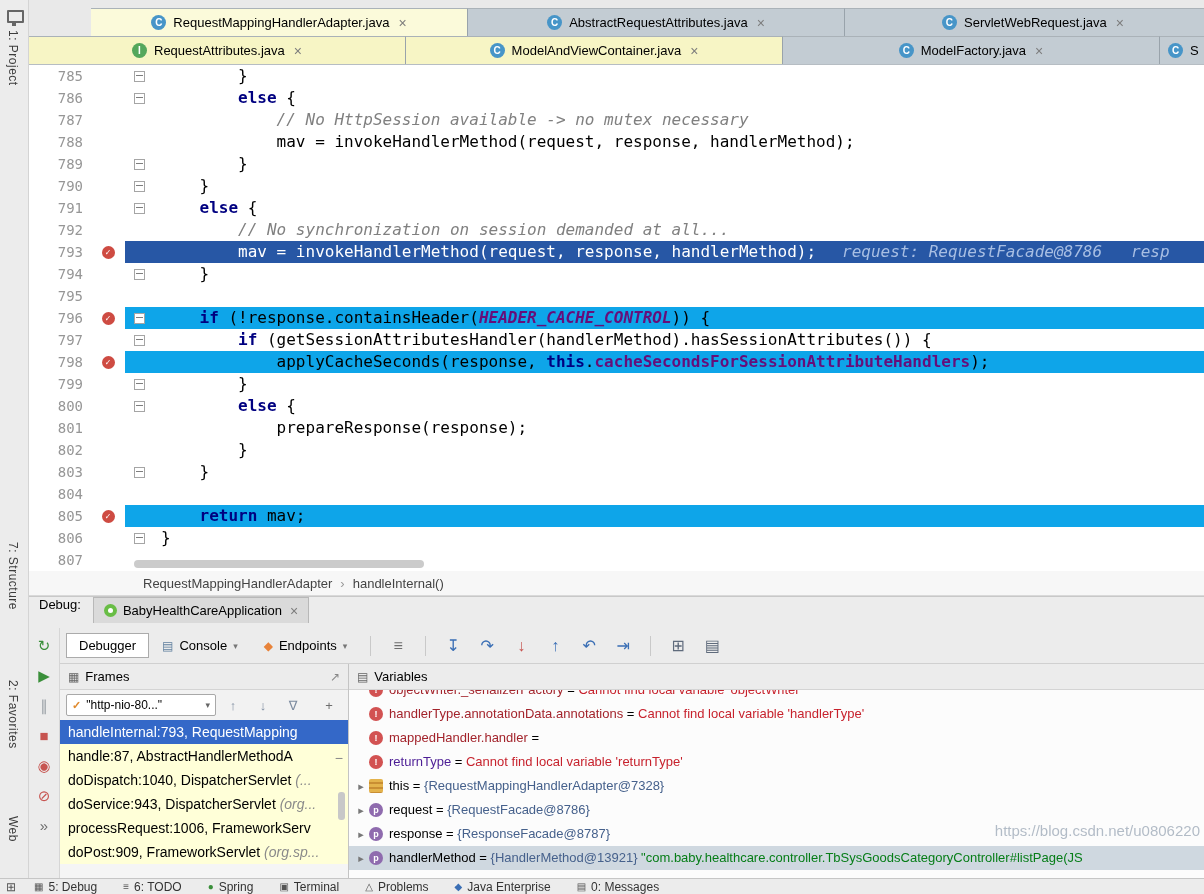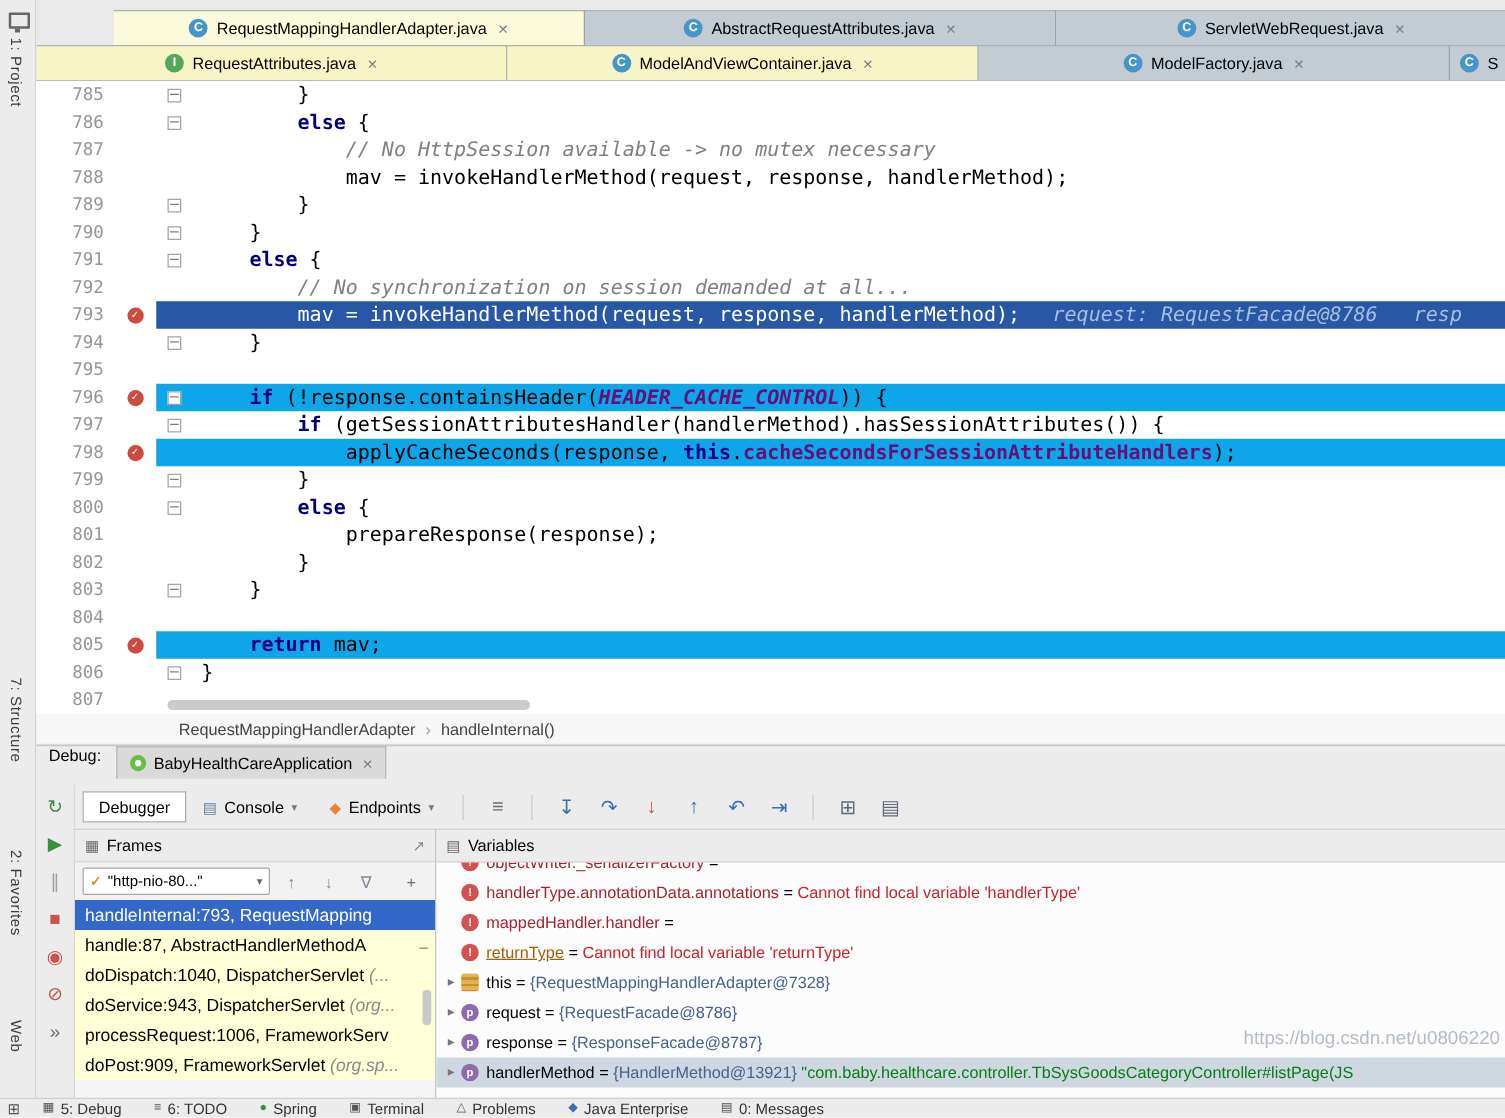--- a/index.html
+++ b/index.html
@@ -117,21 +117,21 @@
   .var-row.clipped{margin-top:-12px}
   .var-row.sel{background:#CFD8E0}
   .chev{width:16px;flex:none;text-align:center;color:#777;font-size:11px}
   .vicon{width:14px;height:14px;flex:none;margin-right:6px;border-radius:50%;
          display:flex;align-items:center;justify-content:center;color:#fff;font-size:9px;font-weight:bold}
   .vicon-error{background:#D25252}
   .vicon-param{background:#8F6BAE}
   .vicon-value{border-radius:2px;background:repeating-linear-gradient(180deg,#E4B34C 0 3px,#C98E33 3px 5px)}
   .vname{color:#000}
   .err-name{color:#A3242C}
-  .link-name{color:#a16207;text-decoration:underline}
+  .link-name{color:#4c1d95;}
   .veq{white-space:pre}
   .verr{color:#C7222D}
   .vobj{color:#46618C}
   .vstr{color:#067D17;white-space:pre}
 
   
   .statusbar{height:16px;background:#ECECEC;border-top:1px solid #C6C6C6;display:flex;
              align-items:flex-start;padding-left:6px;font-size:12px;color:#333;overflow:hidden}
   .sb-corner{margin-right:18px;color:#555;font-size:12px;line-height:16px}
   .sb-item{display:flex;align-items:center;gap:5px;margin-right:26px;line-height:16px}
@@ -408,20 +408,21 @@
               <div class="panel-header">
                 <span class="ph-ico">▤</span>
                 <span>Variables</span>
               </div>
               <div class="vars-list" id="varsList">
                   <div class="var-row clipped">
                     <span class="chev"></span>
                     <span class="vicon vicon-error">!</span>
                     <span class="vname err-name">objectWriter._serializerFactory</span>
                     <span class="veq"> = </span>
+                    <span class="vval verr">Cannot find local variable 'objectWriter'</span>
                   </div>
                   <div class="var-row">
                     <span class="chev"></span>
                     <span class="vicon vicon-error">!</span>
                     <span class="vname err-name">handlerType.annotationData.annotations</span>
                     <span class="veq"> = </span>
                     <span class="vval verr">Cannot find local variable 'handlerType'</span>
                   </div>
                   <div class="var-row">
                     <span class="chev"></span>

